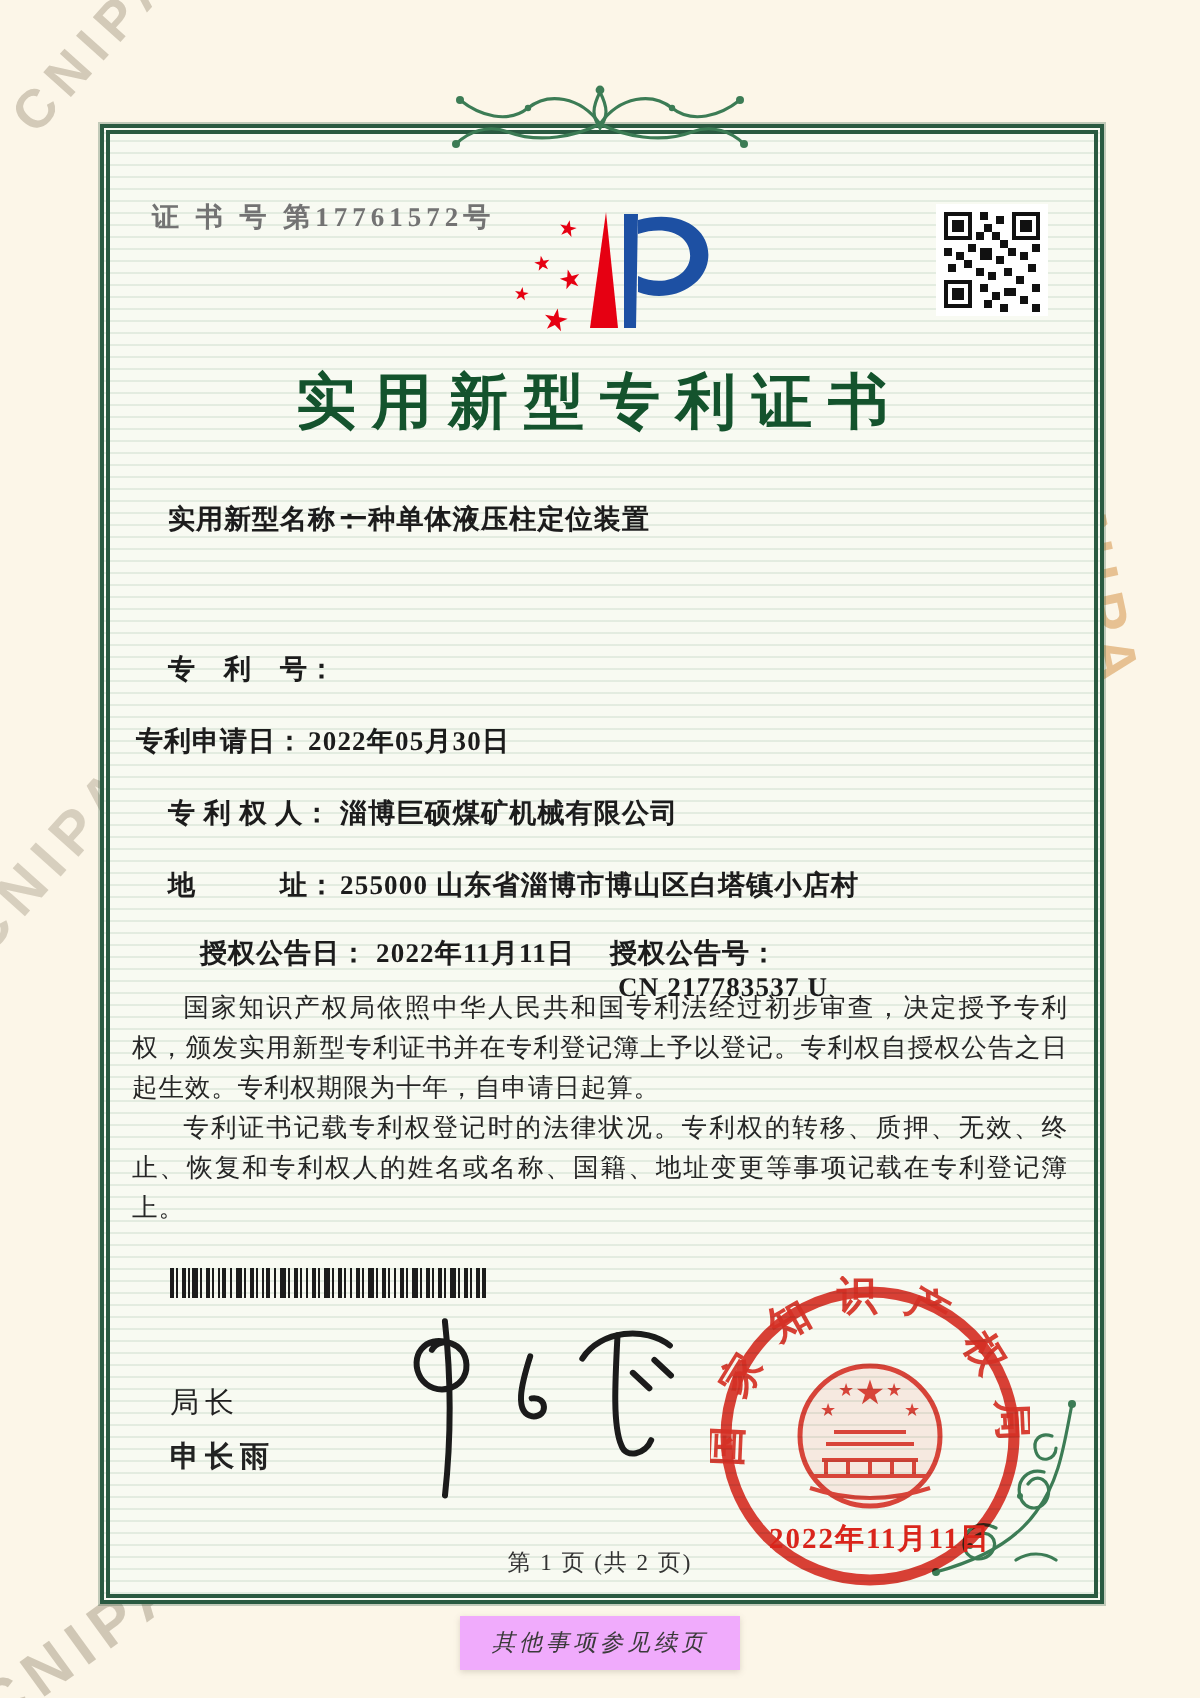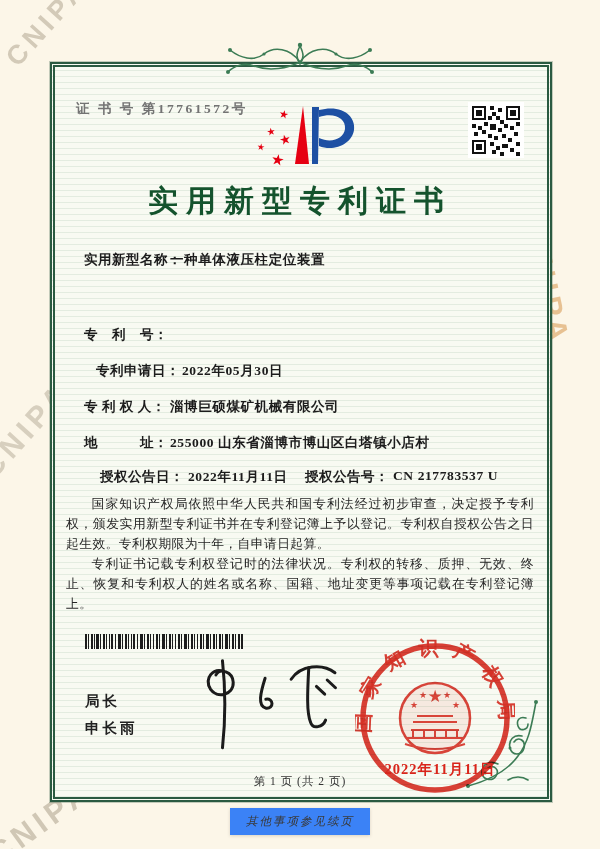--- a/index.html
+++ b/index.html
@@ -31,29 +31,29 @@
   .logo{position:absolute;left:230px;top:104px;z-index:3;}
   .qr{position:absolute;left:468px;top:102px;z-index:3;background:#fff;padding:2px;}
   .title{position:absolute;left:0;top:181px;width:600px;z-index:3;text-align:center;
     font-size:30px;font-weight:bold;color:#14532d;letter-spacing:8px;}
   .field-row{position:absolute;z-index:3;display:flex;font-size:13.5px;font-weight:600;color:#1c1c1c;}
   .field-label{width:82px;white-space:pre;letter-spacing:0.5px;}
   .field-value{margin-left:4px;letter-spacing:0.6px;white-space:pre;}
   .paras{position:absolute;left:66px;top:495px;width:468px;z-index:3;}
   .paras p{margin:0;text-indent:2em;text-align:justify;font-size:12.8px;line-height:1.56;color:#262626;letter-spacing:0.4px;}
   .barcode{position:absolute;left:85px;top:634px;z-index:3;}
-  .signer-title{position:absolute;left:85px;top:692px;z-index:3;font-size:14.5px;font-weight:700;color:#222;letter-spacing:3px;}
+  .signer-title{position:absolute;left:85px;top:692px;z-index:3;font-size:14.5px;font-weight:400;color:#222;letter-spacing:3px;}
   .signer-name{position:absolute;left:85px;top:719px;z-index:3;font-size:14.5px;font-weight:600;color:#222;letter-spacing:3px;}
   .signature{position:absolute;left:196px;top:656px;z-index:3;transform:rotate(-2deg);}
   .seal{position:absolute;left:355px;top:638px;z-index:4;opacity:0.95;mix-blend-mode:multiply;}
   .seal-date{position:absolute;left:366px;top:760px;width:148px;z-index:5;text-align:center;
     font-size:14.5px;font-weight:bold;color:#d9251b;letter-spacing:1px;white-space:nowrap;}
   .page-footer{position:absolute;left:0;top:774px;width:600px;z-index:3;text-align:center;font-size:11.5px;color:#333;letter-spacing:1px;}
   .note-chip{position:absolute;left:50%;top:808px;transform:translateX(-50%);z-index:3;
-    background:#3b82f6;padding:6px 16px;box-shadow:0 1px 3px rgba(120,110,90,0.25);
+    background:#f0abfc;padding:6px 16px;box-shadow:0 1px 3px rgba(120,110,90,0.25);
     font-size:11.5px;color:#3a3a3a;letter-spacing:2px;font-style:italic;}
   svg{display:block;}
 </style>
 </head>
 <body>
 
 <div class="page">
 
   <span class="wm wm1">CNIPA</span>
   <span class="wm wm2">CNIPA</span>
@@ -169,37 +169,37 @@
 
   <div class="title">实用新型专利证书</div>
 
   <div class="field-row" style="left:84px;top:251px;">
     <span class="field-label">实用新型名称：</span>
     <span class="field-value">一种单体液压柱定位装置</span>
   </div>
   <div class="field-row" style="left:84px;top:326px;">
     <span class="field-label">专　利　号：</span>
   </div>
-  <div class="field-row" style="left:96px;top:362px;">
+  <div class="field-row" style="left:68px;top:362px;">
     <span class="field-label">专利申请日：</span>
     <span class="field-value">2022年05月30日</span>
   </div>
   <div class="field-row" style="left:84px;top:398px;">
     <span class="field-label">专 利 权 人：</span>
     <span class="field-value">淄博巨硕煤矿机械有限公司</span>
   </div>
   <div class="field-row" style="left:84px;top:434px;">
     <span class="field-label">地　　　址：</span>
     <span class="field-value">255000 山东省淄博市博山区白塔镇小店村</span>
   </div>
   <div class="field-row" style="left:84px;top:468px;margin-left:16px;">
     <span style="letter-spacing:0.5px;">授权公告日：</span>
     <span style="margin-left:4px;letter-spacing:0.6px;">2022年11月11日</span>
   </div>
-  <div class="field-row" style="left:305px;top:468px;">
+  <div class="field-row" style="left:305px;top:468px;flex-direction:column;">
     <span style="letter-spacing:0.5px;">授权公告号：</span>
     <span style="margin-left:4px;letter-spacing:0.6px;text-align:right;">CN 217783537 U</span>
   </div>
 
   <div class="paras">
     <p>国家知识产权局依照中华人民共和国专利法经过初步审查，决定授予专利权，颁发实用新型专利证书并在专利登记簿上予以登记。专利权自授权公告之日起生效。专利权期限为十年，自申请日起算。</p>
     <p>专利证书记载专利权登记时的法律状况。专利权的转移、质押、无效、终止、恢复和专利权人的姓名或名称、国籍、地址变更等事项记载在专利登记簿上。</p>
   </div>
 
   <div class="barcode">

